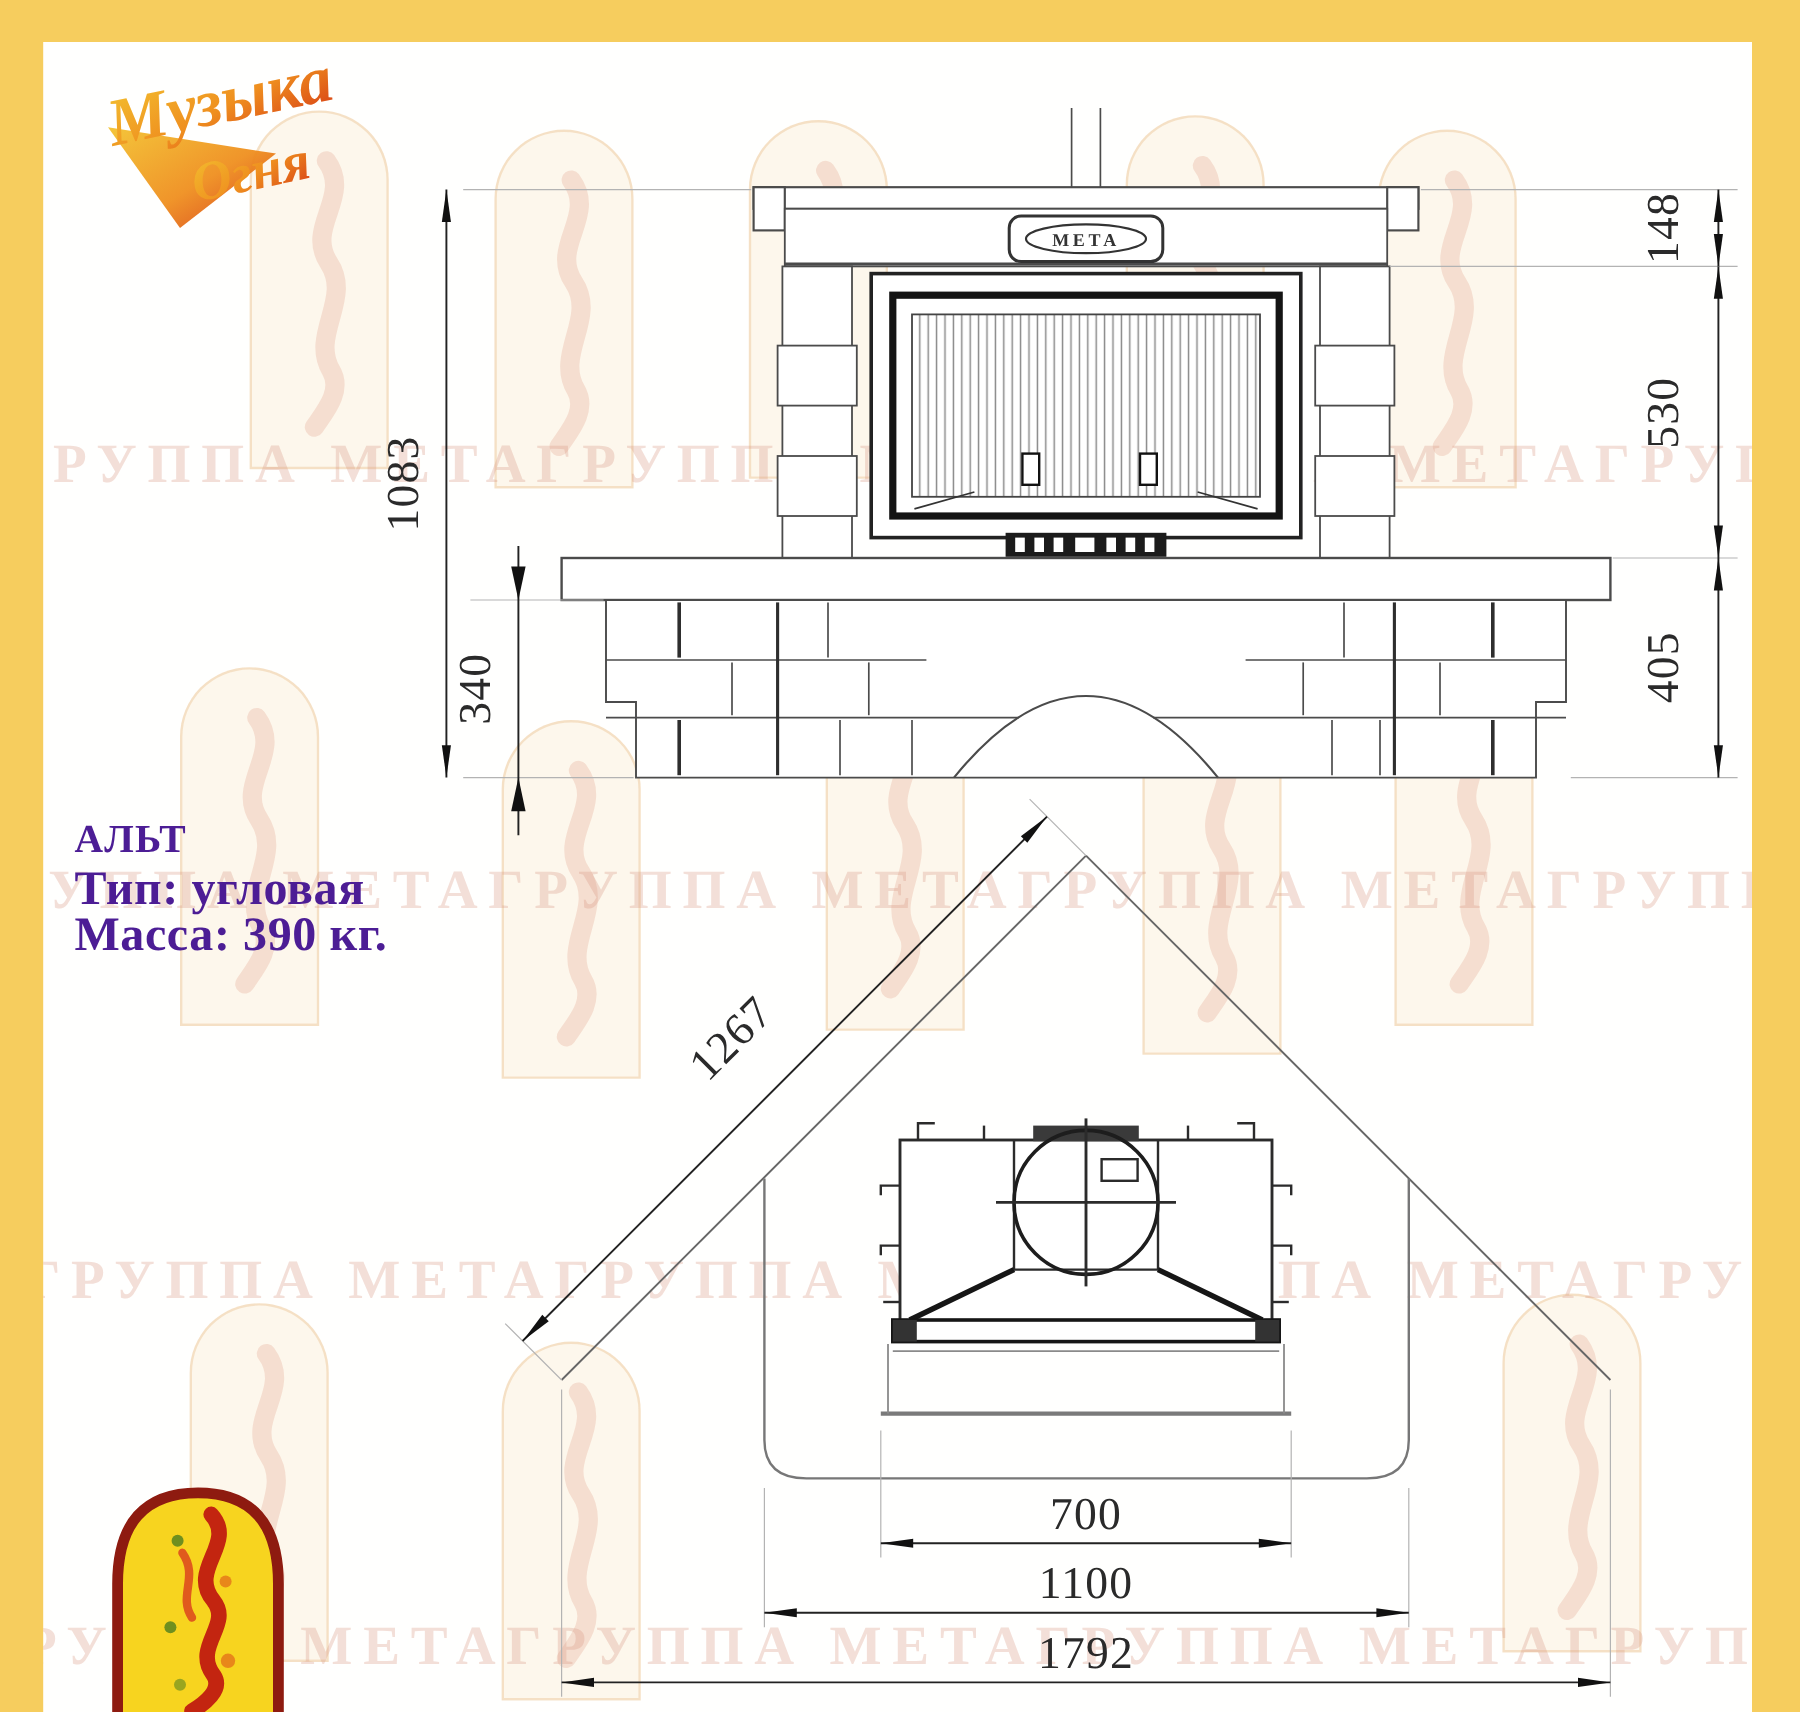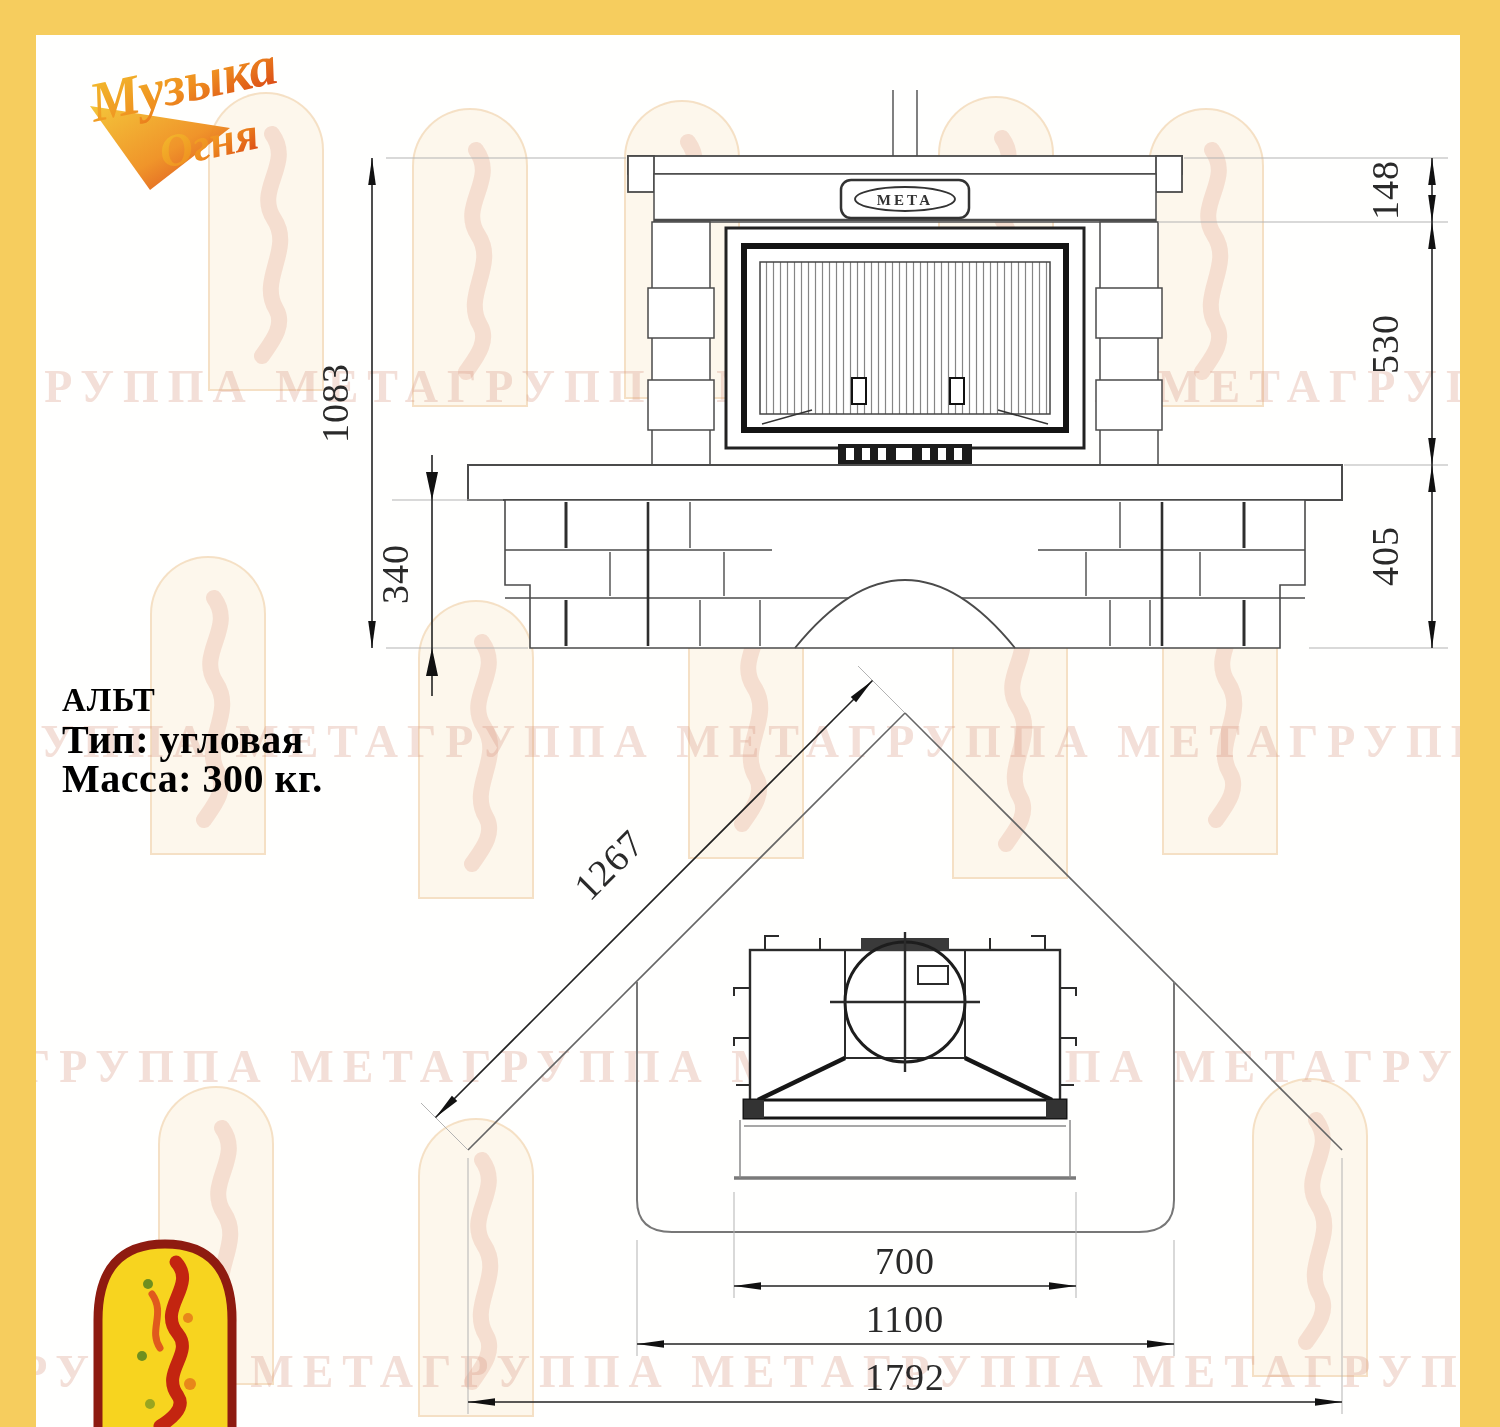--- a/index.html
+++ b/index.html
@@ -24,21 +24,21 @@
     background:rgba(251,240,220,0.55);
     border:2px solid rgba(234,198,150,0.45);
     border-radius:58px 58px 0 0;
   }
   .wm-arch svg{width:100%;height:100%;display:block;}
   
   .logo-top{position:absolute;left:52px;top:40px;width:300px;height:195px;}
   .logo-bottom{position:absolute;left:90px;top:1234px;width:150px;height:200px;}
   
   .specs{
-    position:absolute;left:62px;top:680px;width:660px;color:#000000;
+    position:absolute;left:62px;top:680px;width:660px;color:#4c1d95;
     font-weight:bold;
   }
   .specs .model{font-size:33px;letter-spacing:1px;line-height:40px;}
   .specs .line{font-size:40px;line-height:39px;letter-spacing:0.5px;}
   
   .draw{position:absolute;left:0;top:0;pointer-events:none;}
   text.dim{
     font-family:"Liberation Serif",serif;font-size:38px;fill:#2a2a2a;
     letter-spacing:1px;
   }
@@ -311,21 +311,21 @@
     </linearGradient>
   </defs>
   <path d="M38,66 L178,88 L98,150 Z" fill="url(#gFire)" opacity="0.95"></path>
   <text x="135" y="62" text-anchor="middle" transform="rotate(-12 135 62)" font-family="Liberation Serif, serif" font-style="italic" font-weight="bold" font-size="56" fill="url(#gFire)">Музыка</text>
   <text x="160" y="118" text-anchor="middle" transform="rotate(-12 160 118)" font-family="Liberation Serif, serif" font-style="italic" font-weight="bold" font-size="46" fill="url(#gFire)">Огня</text>
 </svg>
 
 <div class="specs">
   <div class="model">АЛЬТ</div>
   <div class="line">Тип: угловая</div>
-  <div class="line">Масса: 300 кг.</div>
+  <div class="line">Масса: 390 кг.</div>
 </div>
 
 <svg class="logo-bottom" viewBox="0 0 150 200">
   <path d="M8,86 Q8,10 75,10 Q142,10 142,86 L142,200 L8,200 Z" fill="#f7d41f" stroke="#8e1b10" stroke-width="9"></path>
   <path d="M86,28 C108,52 66,74 88,100 C104,120 70,138 88,162 C96,174 80,186 70,192" stroke="#c32510" stroke-width="13" fill="none" stroke-linecap="round"></path>
   <path d="M62,60 C76,80 58,96 70,114" stroke="#e05a1d" stroke-width="7" fill="none" stroke-linecap="round"></path>
   <circle cx="58" cy="50" r="5" fill="#6f8f1f"></circle>
   <circle cx="98" cy="84" r="5" fill="#e8871a"></circle>
   <circle cx="52" cy="122" r="5" fill="#6f8f1f"></circle>
   <circle cx="100" cy="150" r="6" fill="#e8871a"></circle>

